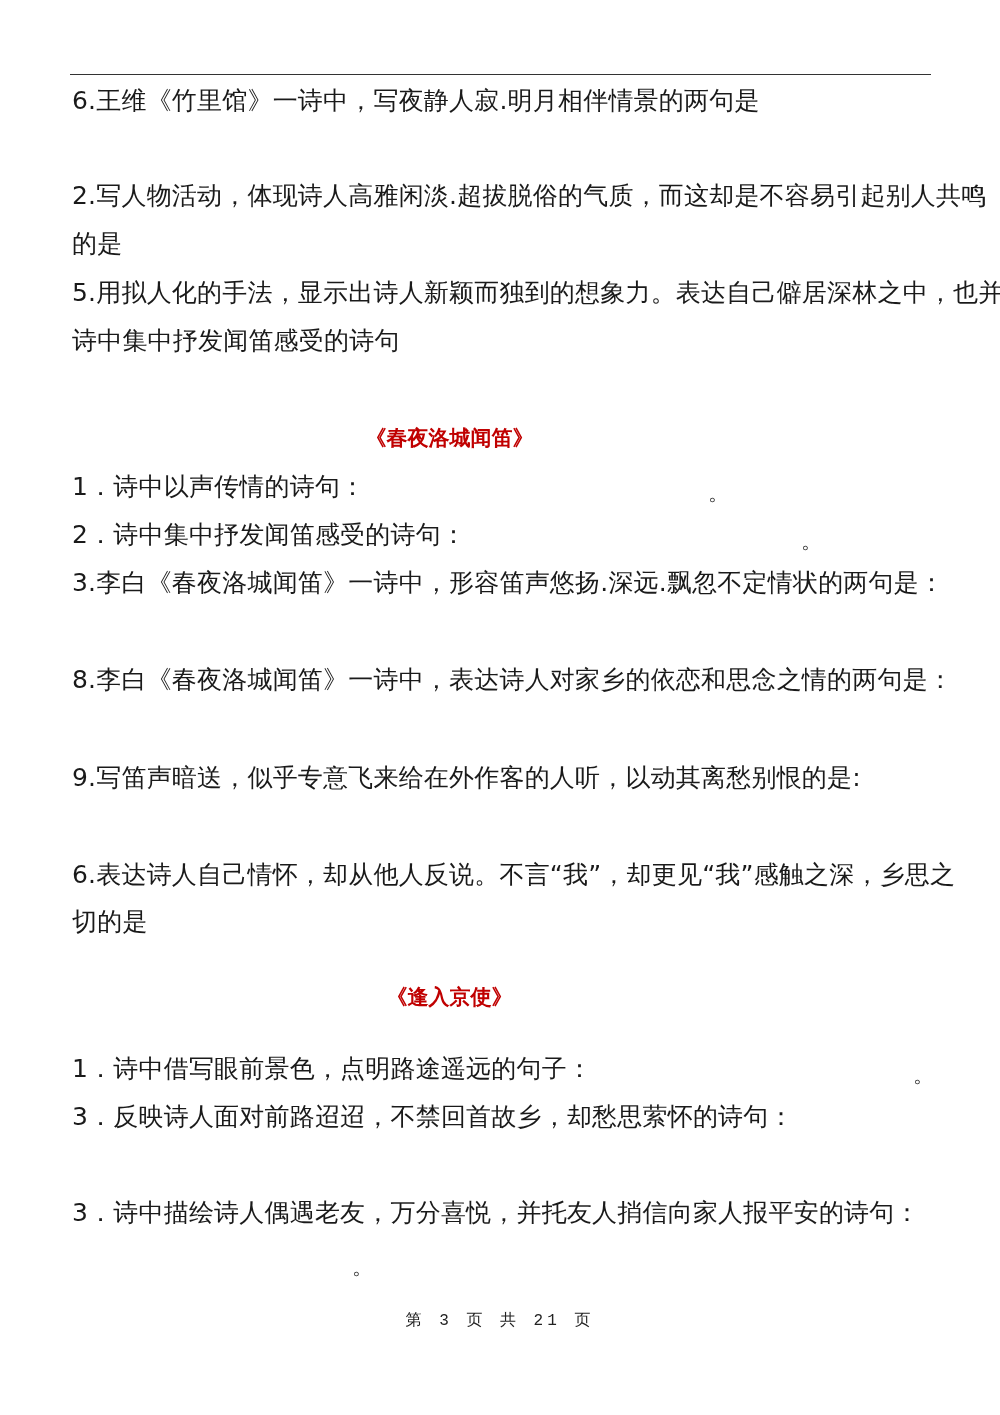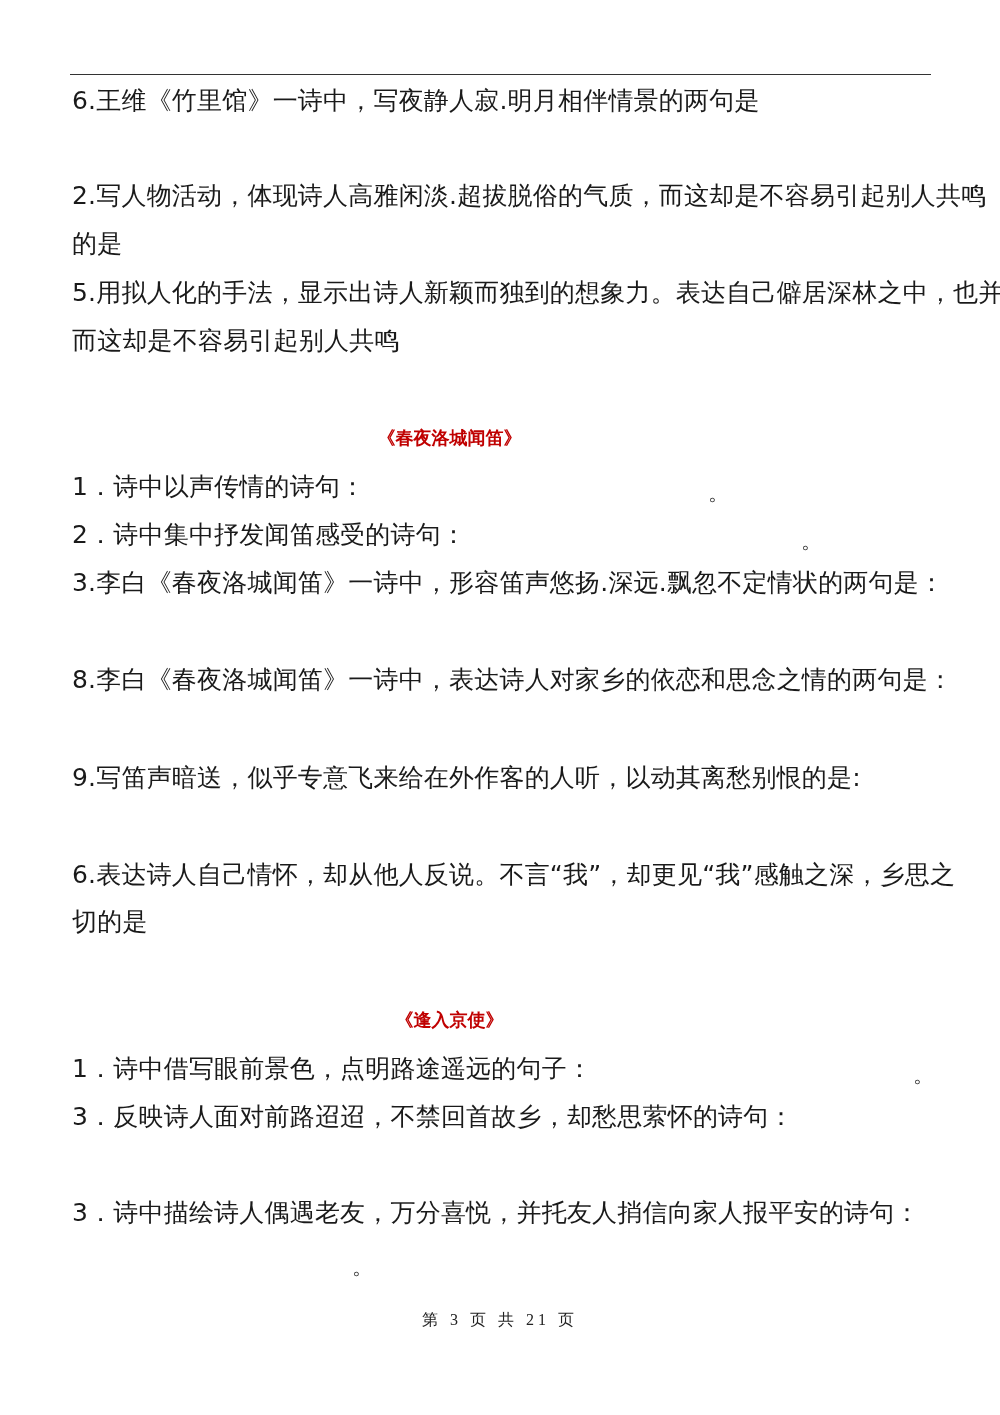--- a/index.html
+++ b/index.html
@@ -1,45 +1,45 @@
 <!DOCTYPE html>
 <html><head>
   <meta charset="utf-8">
   <style>
     html, body { margin: 0; padding: 0; background: #ffffff; }
     body { width: 1000px; height: 1415px; position: relative; overflow: hidden;
            font-family: "DejaVu Sans", "Liberation Sans", sans-serif; color: #1a1a1a; }
     .rule { position: absolute; left: 70px; top: 74px; width: 861px; height: 1px; background: #333; }
     .line { position: absolute; left: 72px; font-size: 25px; line-height: 30px; white-space: nowrap; letter-spacing: 0.2px; }
-    .title { position: absolute; left: 0; width: 899px; text-align: center; font-size: 18px; font-weight: bold; color: #c00000; line-height: 30px; }
+    .title { position: absolute; left: 0; width: 899px; text-align: center; font-size: 21px; font-weight: bold; color: #c00000; line-height: 30px; }
     .dot { position: absolute; font-size: 21px; line-height: 30px; }
-    .footer { position: absolute; top: 1310px; left: 0; width: 1000px; text-align: center; font-size: 16px; letter-spacing: 4px; color: #222; font-family: Liberation Serif, serif; }
+    .footer { position: absolute; top: 1310px; left: 0; width: 1000px; text-align: center; font-size: 16px; letter-spacing: 4px; color: #222; font-family: Liberation Mono, monospace; }
   </style>
 </head>
 <body>
 
 <div class="rule"></div>
 
 <div class="line" style="top:86px">6.王维《竹里馆》一诗中，写夜静人寂.明月相伴情景的两句是</div>
 <div class="line" style="top:181px">2.写人物活动，体现诗人高雅闲淡.超拔脱俗的气质，而这却是不容易引起别人共鸣</div>
 <div class="line" style="top:229px">的是</div>
 <div class="line" style="top:278px">5.用拟人化的手法，显示出诗人新颖而独到的想象力。表达自己僻居深林之中，也并</div>
-<div class="line" style="top:326px">而这却是不容易引起别人共鸣</div>
+<div class="line" style="top:326px">诗中集中抒发闻笛感受的诗句</div>
 
 <div class="title" style="top:423px">《春夜洛城闻笛》</div>
 <div class="line" style="top:472px">1．诗中以声传情的诗句：</div>
 <div class="dot" style="top:478px; left:708px">。</div>
 <div class="line" style="top:520px">2．诗中集中抒发闻笛感受的诗句：</div>
 <div class="dot" style="top:526px; left:801px">。</div>
 <div class="line" style="top:568px">3.李白《春夜洛城闻笛》一诗中，形容笛声悠扬.深远.飘忽不定情状的两句是：</div>
 <div class="line" style="top:665px">8.李白《春夜洛城闻笛》一诗中，表达诗人对家乡的依恋和思念之情的两句是：</div>
 <div class="line" style="top:763px">9.写笛声暗送，似乎专意飞来给在外作客的人听，以动其离愁别恨的是:</div>
 <div class="line" style="top:860px">6.表达诗人自己情怀，却从他人反说。不言“我”，却更见“我”感触之深，乡思之</div>
 <div class="line" style="top:907px">切的是</div>
 
-<div class="title" style="top:1005px">《逢入京使》</div>
+<div class="title" style="top:982px">《逢入京使》</div>
 <div class="line" style="top:1054px">1．诗中借写眼前景色，点明路途遥远的句子：</div>
 <div class="dot" style="top:1060px; left:913px">。</div>
 <div class="line" style="top:1102px">3．反映诗人面对前路迢迢，不禁回首故乡，却愁思萦怀的诗句：</div>
 <div class="line" style="top:1198px">3．诗中描绘诗人偶遇老友，万分喜悦，并托友人捎信向家人报平安的诗句：</div>
 <div class="dot" style="top:1252px; left:352px">。</div>
 
 <div class="footer">第 3 页 共 21 页</div>
 
 </body></html>

